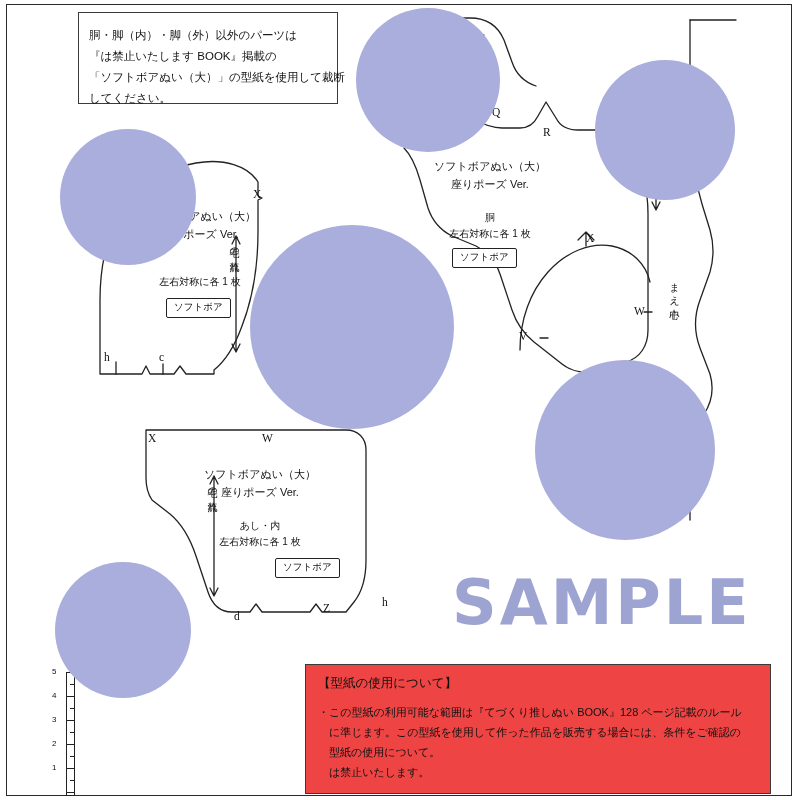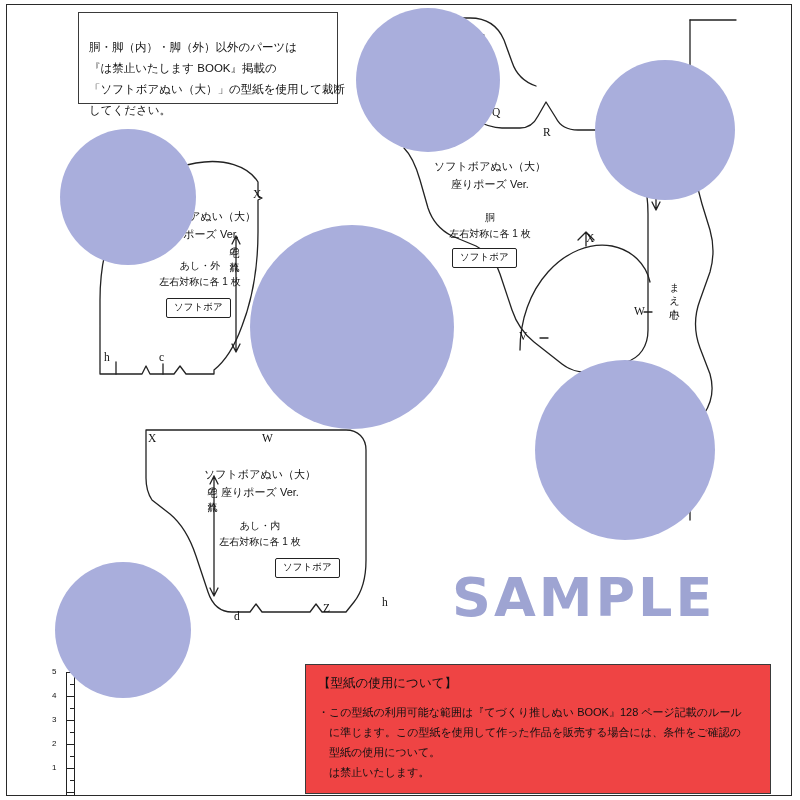--- a/index.html
+++ b/index.html
@@ -28,21 +28,21 @@
     box-sizing: border-box;
   }
   .note-box {
     position: absolute;
     left: 78px;
     top: 12px;
     width: 260px;
     height: 92px;
     border: 1px solid #3a3a3a;
     box-sizing: border-box;
-    padding: 24px 10px 0 10px;
+    padding: 12px 10px 0 10px;
     font-size: 11.5px;
     line-height: 21px;
     color: #111;
     background: #fff;
   }
   .note-box div { white-space: nowrap; }
 
   .pattern-layer {
     position: absolute;
     left: 0; top: 0;
@@ -90,21 +90,21 @@
     font-family: "Liberation Serif", serif;
   }
 
   
   .sample-text {
     position: absolute;
     left: 452px;
     top: 566px;
     font-family: "DejaVu Sans", sans-serif;
     font-weight: bold;
-    font-size: 54px;
+    font-size: 62px;
     letter-spacing: 3px;
     color: #9ea4d2;
     -webkit-text-stroke: 0px;
   }
 
   
   .usage-box {
     position: absolute;
     left: 305px;
     top: 664px;
@@ -253,21 +253,20 @@
         <path d="M656 120 L656 210 M656 210 L652 202 M656 210 L660 202"></path>
 
         <path d="M116 362 L116 374"></path>
         <path d="M540 338 L548 338"></path>
         <path d="M644 312 L652 312"></path>
       </g>
     </svg>
 
     <div class="label" style="left:110px; top:208px; width:180px;">ソフトボアぬい（大）</div>
     <div class="label" style="left:110px; top:226px; width:180px;">座りポーズ Ver.</div>
-    <div class="label small" style="left:110px; top:258px; width:180px;">あし・外</div>
     <div class="label small" style="left:110px; top:274px; width:180px;">左右対称に各 1 枚</div>
     <div class="tagbox" style="left:166px; top:298px;">ソフトボア</div>
     <div class="vert" style="left:228px; top:240px;">毛の流れ</div>
     <div class="mark" style="left:253px; top:188px;">X</div>
     <div class="mark" style="left:104px; top:351px;">h</div>
     <div class="mark" style="left:159px; top:351px;">c</div>
 
     <div class="label" style="left:400px; top:158px; width:180px;">ソフトボアぬい（大）</div>
     <div class="label" style="left:400px; top:176px; width:180px;">座りポーズ Ver.</div>
     <div class="label small" style="left:400px; top:210px; width:180px;">胴</div>

